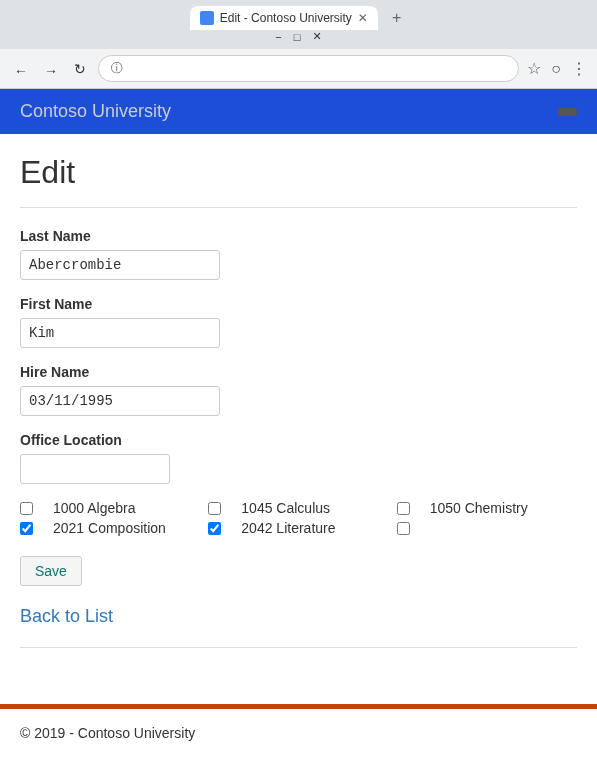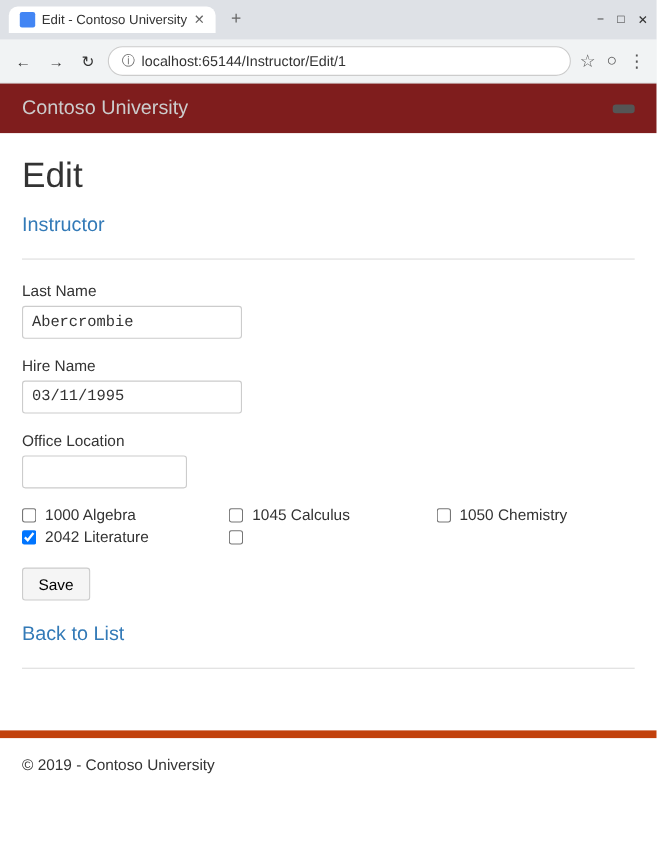--- a/index.html
+++ b/index.html
@@ -1,66 +1,66 @@
 <!DOCTYPE html>
 <html><head>
   <meta charset="utf-8">
   <style>
     * { box-sizing: border-box; margin: 0; padding: 0; }
     body { font-family: Arial, sans-serif; font-size: 14px; background: #fff; width: 597px; }
 
     
     .browser-chrome { background: #f1f3f4; border-bottom: 1px solid #ccc; }
-    .title-bar { display: flex; align-items: center; justify-content: space-between; padding: 6px 8px; background: #dee1e6; }
+    .title-bar { display: flex; align-items: center; justify-content: space-between; padding: 6px 8px; background: #dee1e6; flex-direction: column; }
     .title-bar-left { display: flex; align-items: center; gap: 8px; }
     .tab { display: flex; align-items: center; gap: 6px; background: #fff; padding: 5px 10px; border-radius: 8px 8px 0 0; font-size: 12px; color: #333; }
     .tab-icon { width: 14px; height: 14px; background: #4285f4; border-radius: 2px; display: inline-block; }
     .tab-close { cursor: pointer; color: #666; font-size: 12px; }
     .new-tab { font-size: 16px; color: #666; cursor: pointer; padding: 0 6px; }
     .window-controls { display: flex; gap: 12px; align-items: center; }
     .win-btn { font-size: 11px; color: #333; cursor: pointer; }
 
     .nav-bar { display: flex; align-items: center; gap: 8px; padding: 6px 10px; background: #f1f3f4; }
     .nav-arrow { font-size: 14px; color: #333; cursor: pointer; background: none; border: none; padding: 4px; }
     .nav-arrow:disabled { color: #aaa; }
     .reload-btn { font-size: 14px; color: #333; cursor: pointer; background: none; border: none; padding: 4px; }
     .address-bar { flex: 1; display: flex; align-items: center; background: #fff; border: 1px solid #ccc; border-radius: 20px; padding: 4px 12px; font-size: 13px; gap: 6px; }
     .lock-icon { color: #666; font-size: 12px; }
     .address-text { color: #333; font-size: 13px; }
     .nav-icons { display: flex; gap: 10px; align-items: center; color: #555; font-size: 16px; }
     .nav-icon-btn { cursor: pointer; background: none; border: none; font-size: 16px; color: #555; }
 
     
-    .app-header { background: #7f1d1d; color: #ccc; padding: 12px 20px; display: flex; align-items: center; justify-content: space-between; }
+    .app-header { background: #1d4ed8; color: #ccc; padding: 12px 20px; display: flex; align-items: center; justify-content: space-between; }
     .app-title { font-size: 18px; color: #ccc; }
     .header-btn { background: #555; border: none; color: #fff; padding: 4px 10px; font-size: 13px; cursor: pointer; border-radius: 3px; }
 
     
     .page-content { padding: 20px 20px 20px 20px; }
     .page-heading { font-size: 32px; font-weight: 400; color: #333; margin-bottom: 16px; }
     .page-subheading { font-size: 18px; color: #337ab7; margin-bottom: 20px; }
     hr { border: none; border-top: 1px solid #ddd; margin-bottom: 20px; }
 
     .form-group { margin-bottom: 16px; }
-    .form-label { font-weight: normal; font-size: 14px; color: #333; display: block; margin-bottom: 6px; }
+    .form-label { font-weight: bold; font-size: 14px; color: #333; display: block; margin-bottom: 6px; }
     .form-input { display: block; width: 200px; padding: 6px 8px; border: 1px solid #ccc; border-radius: 3px; font-size: 14px; color: #333; font-family: Liberation Mono, monospace; }
 
     
     .courses-grid { display: grid; grid-template-columns: repeat(3, 1fr); gap: 4px 8px; margin-bottom: 20px; }
-    .course-item { display: flex; align-items: center; gap: 8px; font-size: 14px; color: #333; }
+    .course-item { display: flex; align-items: center; gap: 20px; font-size: 14px; color: #333; }
     .course-item input[type="checkbox"] { margin: 0; cursor: pointer; }
 
     
-    .save-btn { background: #f5f5f5; border: 1px solid #ccc; padding: 6px 14px; font-size: 14px; cursor: pointer; border-radius: 3px; color: #000000; margin-bottom: 20px; }
+    .save-btn { background: #f5f5f5; border: 1px solid #ccc; padding: 6px 14px; font-size: 14px; cursor: pointer; border-radius: 3px; color: #0f766e; margin-bottom: 20px; }
 
     
     .back-link { color: #337ab7; text-decoration: none; font-size: 18px; }
 
     
-    .page-footer { padding: 16px 20px; border-top: 7px solid #c2410c; font-size: 14px; color: #333; margin-top: 16px; }
+    .page-footer { padding: 16px 20px; border-top: 5px solid #c2410c; font-size: 14px; color: #333; margin-top: 16px; }
   </style>
 </head>
 <body>
 
 <div class="browser-chrome">
   <div class="title-bar">
     <div class="title-bar-left">
       <div class="tab">
         <span class="tab-icon"></span>
         <span>Edit - Contoso University</span>
@@ -73,47 +73,49 @@
       <span class="win-btn">□</span>
       <span class="win-btn">✕</span>
     </div>
   </div>
   <div class="nav-bar">
     <button class="nav-arrow">←</button>
     <button class="nav-arrow">→</button>
     <button class="reload-btn">↻</button>
     <div class="address-bar">
       <span class="lock-icon">ⓘ</span>
-      <span class="address-text">localhost:65144/Instructor/Edit/1</span>
     </div>
     <div class="nav-icons">
       <button class="nav-icon-btn">☆</button>
       <button class="nav-icon-btn">○</button>
       <button class="nav-icon-btn">⋮</button>
     </div>
   </div>
 </div>
 
 <div class="app-header">
   <span class="app-title">Contoso University</span>
   <button class="header-btn"></button>
 </div>
 
 <div class="page-content">
   <h1 class="page-heading">Edit</h1>
-  <div class="page-subheading">Instructor</div>
   <hr>
 
   
   <div class="form-group">
     <label class="form-label">Last Name</label>
     <input class="form-input" type="text" value="Abercrombie" style="">
   </div>
 
   
+  <div class="form-group">
+    <label class="form-label">First Name</label>
+    <input class="form-input" type="text" value="Kim" style="">
+  </div>
 
   
   <div class="form-group">
     <label class="form-label">Hire Name</label>
     <input class="form-input" type="text" value="03/11/1995" style="">
   </div>
 
   
   <div class="form-group">
     <label class="form-label">Office Location</label>
@@ -129,20 +131,24 @@
       <div class="course-item">
         <input type="checkbox" style="">
         <label>1045 Calculus</label>
       </div>
       <div class="course-item">
         <input type="checkbox" style="">
         <label>1050 Chemistry</label>
       </div>
       <div class="course-item">
         <input type="checkbox" checked="" style="">
+        <label>2021 Composition</label>
+      </div>
+      <div class="course-item">
+        <input type="checkbox" checked="" style="">
         <label>2042 Literature</label>
       </div>
       <div class="course-item">
         <input type="checkbox" style="">
       </div>
     </div>
 
   
   <button class="save-btn">Save</button>
   <br>

